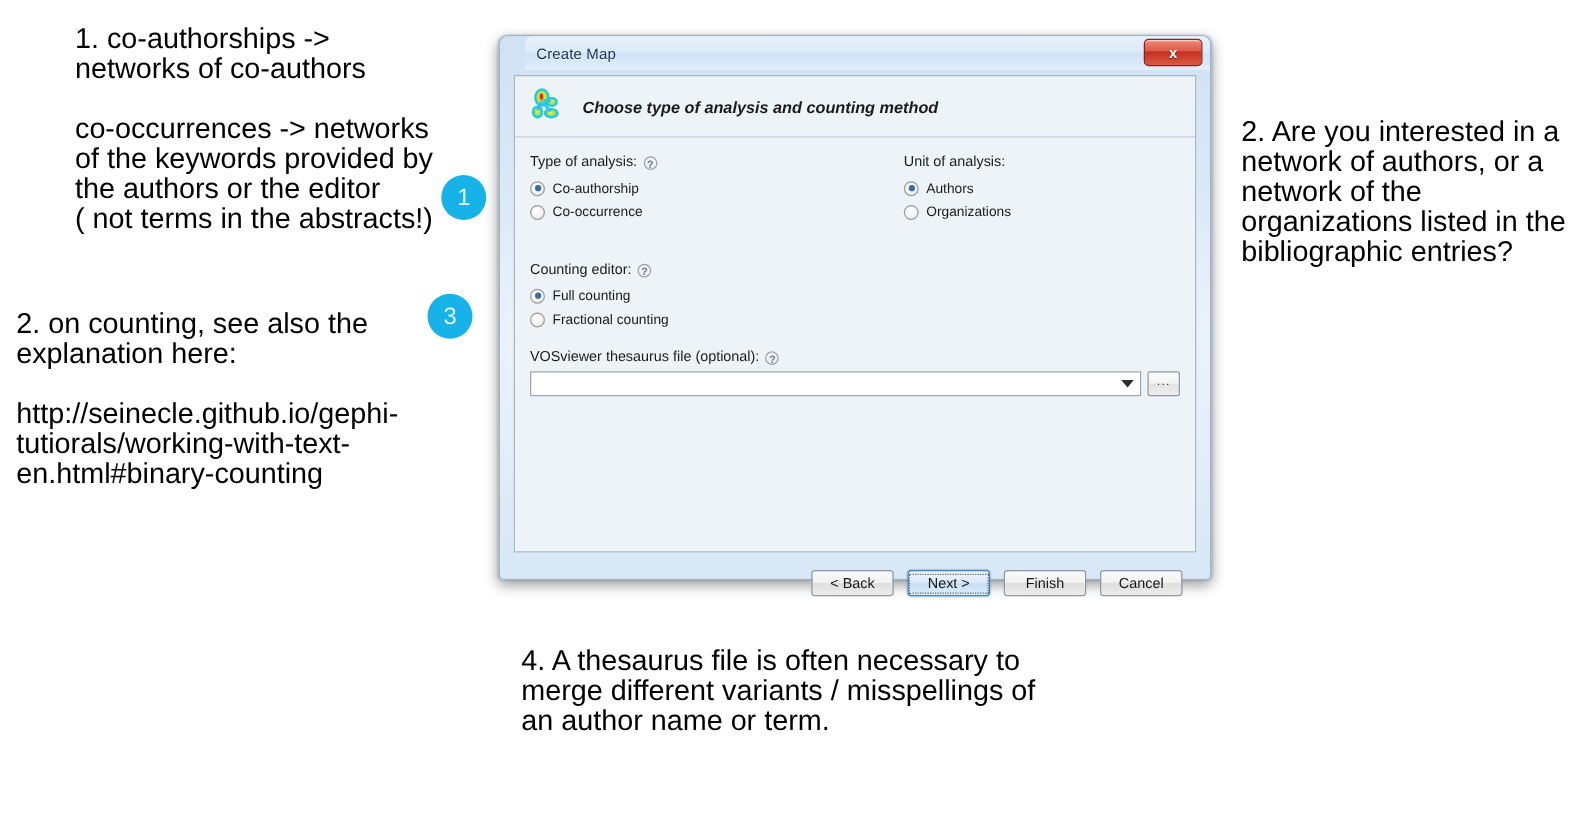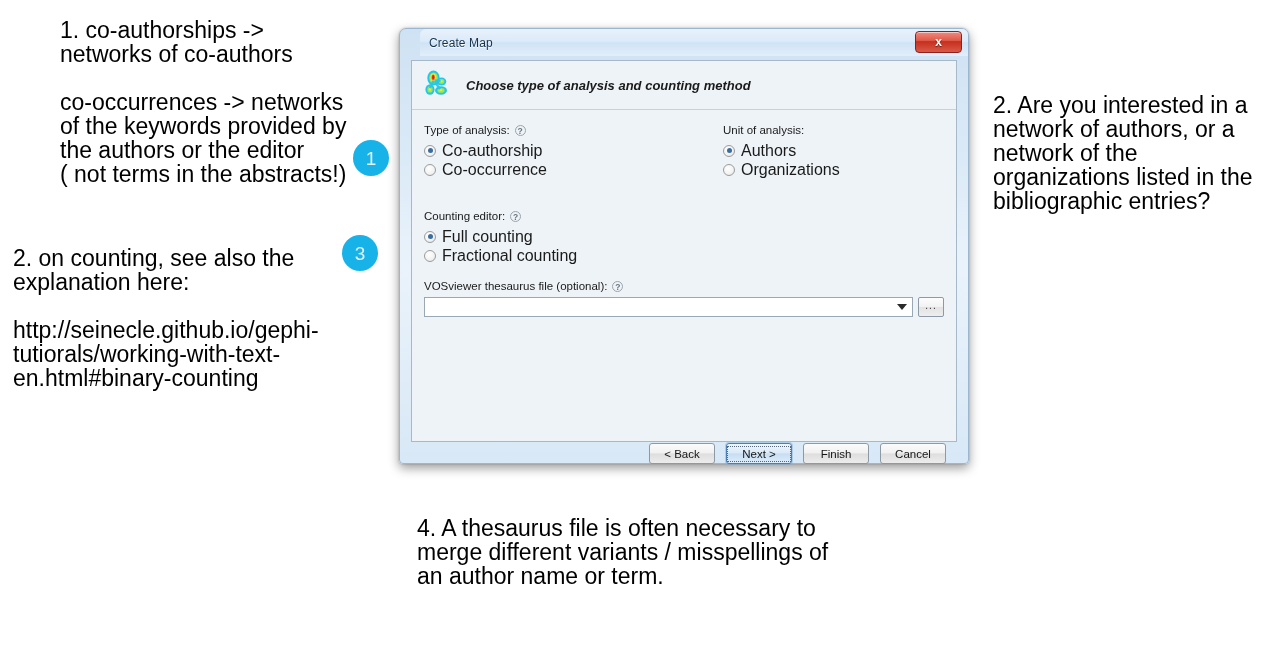--- a/index.html
+++ b/index.html
@@ -161,21 +161,21 @@
     font-weight: bold;
     box-sizing: border-box;
     cursor: default;
   }
 
   .radio-row {
     display: flex;
     align-items: center;
     gap: 6px;
     height: 19px;
-    font-size: 16px;
+    font-size: 11px;
     color: #1a1a1a;
     cursor: default;
   }
   .radio {
     width: 12px;
     height: 12px;
     border-radius: 50%;
     box-sizing: border-box;
     background: radial-gradient(circle at 40% 35%, #ffffff 0%, #f2f2f2 60%, #dcdcdc 100%);
     border: 1px solid #9c9c9c;
@@ -247,21 +247,21 @@
 
   
   #button-bar {
     position: absolute;
     left: 11px;
     right: 11px;
     top: 414px;
     height: 34px;
     display: flex;
     justify-content: flex-end;
-    align-items: flex-start;
+    align-items: flex-end;
     gap: 11px;
     padding-right: 11px;
     box-sizing: border-box;
   }
   .dlg-btn {
     width: 66px;
     height: 21px;
     box-sizing: border-box;
     border: 1px solid #8d9aa6;
     border-radius: 3px;

